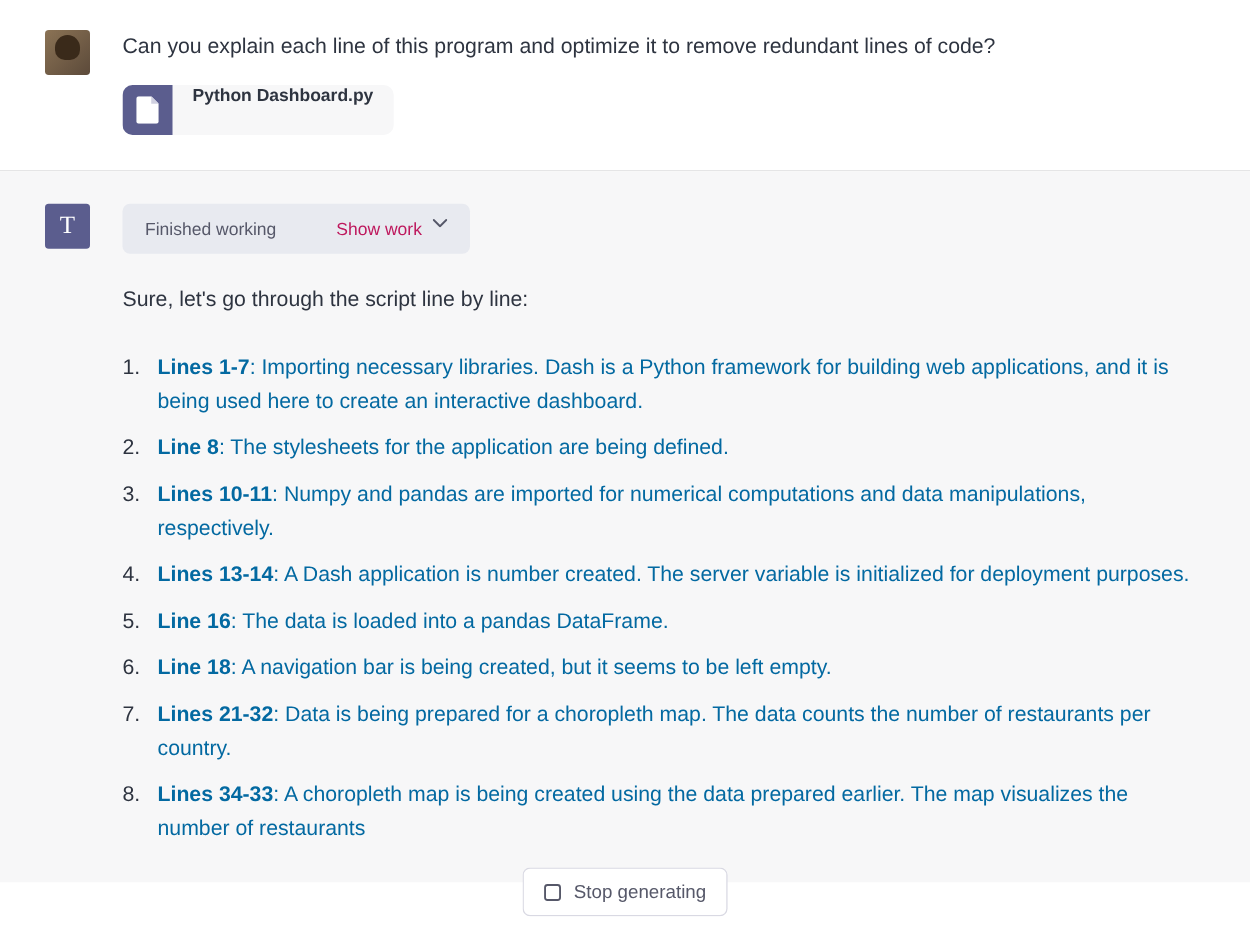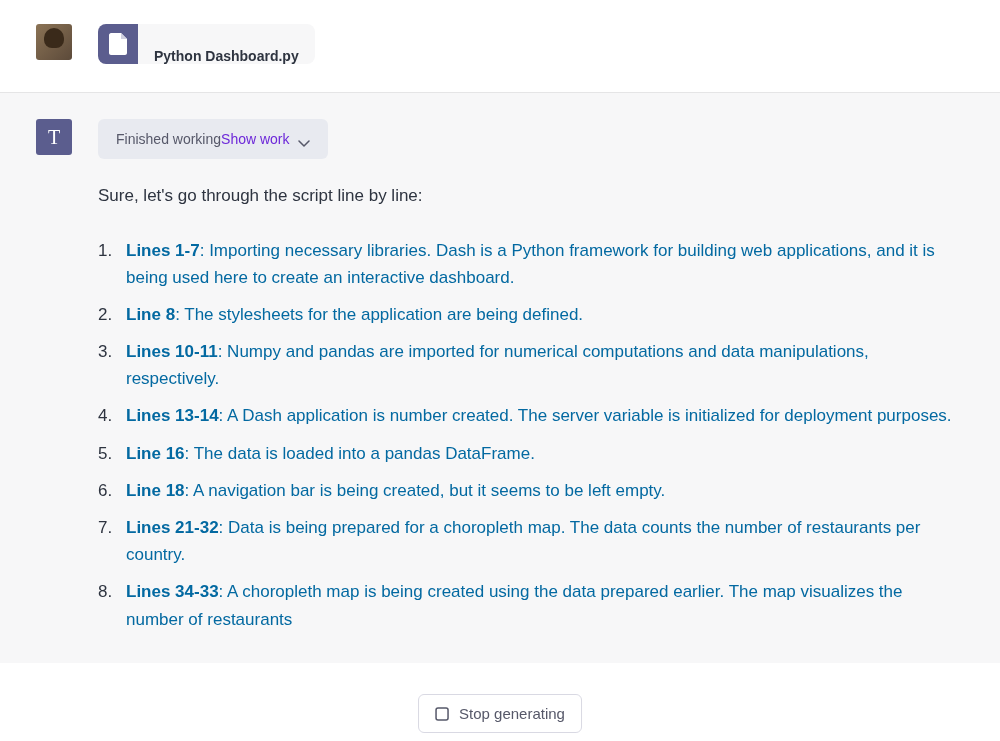--- a/index.html
+++ b/index.html
@@ -42,21 +42,21 @@
       flex: 1;
     }
     .user-question {
       font-size: 17px;
       color: #2e3440;
       line-height: 1.5;
       margin-bottom: 18px;
     }
     .file-chip {
       display: inline-flex;
-      align-items: flex-end;
+      align-items: flex-start;
       background: #f7f7f8;
       border-radius: 8px;
       padding: 0;
       overflow: hidden;
     }
     .file-icon-box {
       width: 40px;
       height: 40px;
       background: #5b5d8e;
       display: flex;
@@ -102,32 +102,33 @@
     }
     .assistant-content {
       flex: 1;
     }
     .status-bar {
       display: inline-flex;
       align-items: center;
       background: #e8eaf0;
       border-radius: 6px;
       padding: 12px 18px 12px 18px;
+      gap: 48px;
       margin-bottom: 24px;
     }
     .status-text {
       font-size: 14px;
       color: #565869;
     }
     .show-work {
       display: flex;
-      align-items: flex-end;
+      align-items: flex-start;
       gap: 8px;
       font-size: 14px;
-      color: #6d28d9;
+      color: #be185d;
       cursor: pointer;
     }
     .chevron-icon {
       width: 12px;
       height: 7px;
     }
     .intro-text {
       font-size: 17px;
       color: #2e3440;
       margin-bottom: 28px;
@@ -176,20 +177,21 @@
       width: 14px;
       height: 14px;
     }
   </style>
 </head>
 <body>
 
 <div class="user-section">
   <div class="avatar"></div>
   <div class="user-content">
+    <div class="user-question">Can you explain each line of this program and optimize it to remove redundant lines of code?</div>
     <div class="file-chip">
       <div class="file-icon-box">
         <svg class="file-icon" viewBox="0 0 18 22" fill="none">
           <path d="M2 0 L12 0 L18 6 L18 20 C18 21 17 22 16 22 L2 22 C1 22 0 21 0 20 L0 2 C0 1 1 0 2 0 Z" fill="#ffffff"></path>
           <path d="M12 0 L12 6 L18 6 Z" fill="#d0d0e0"></path>
         </svg>
       </div>
       <span class="file-name">Python Dashboard.py</span>
     </div>
   </div>

